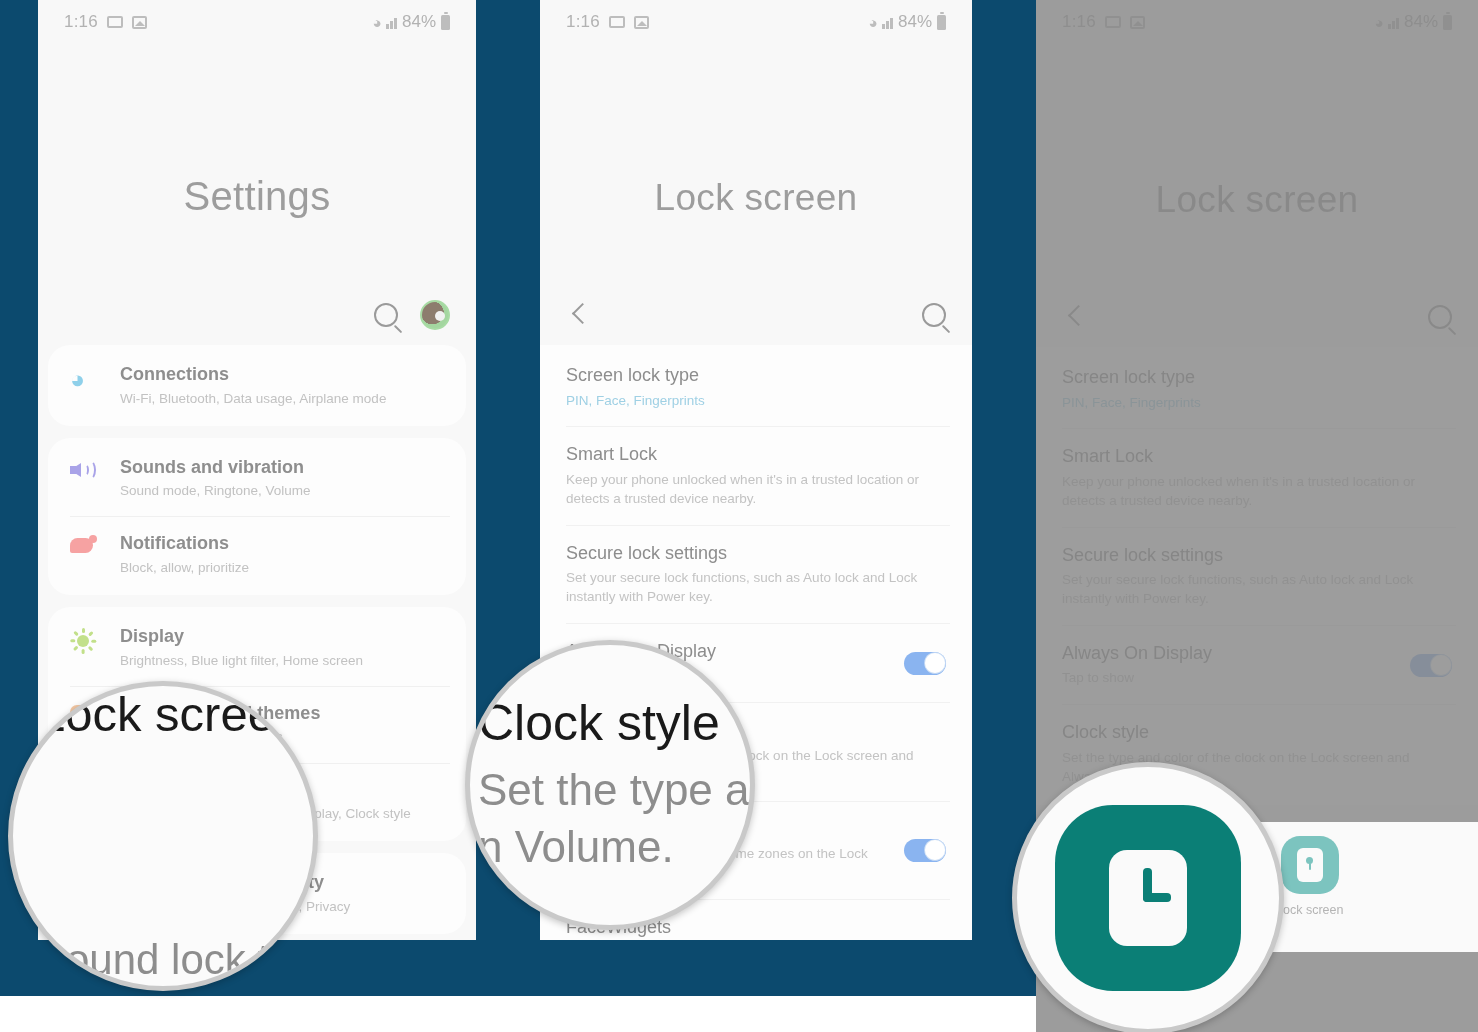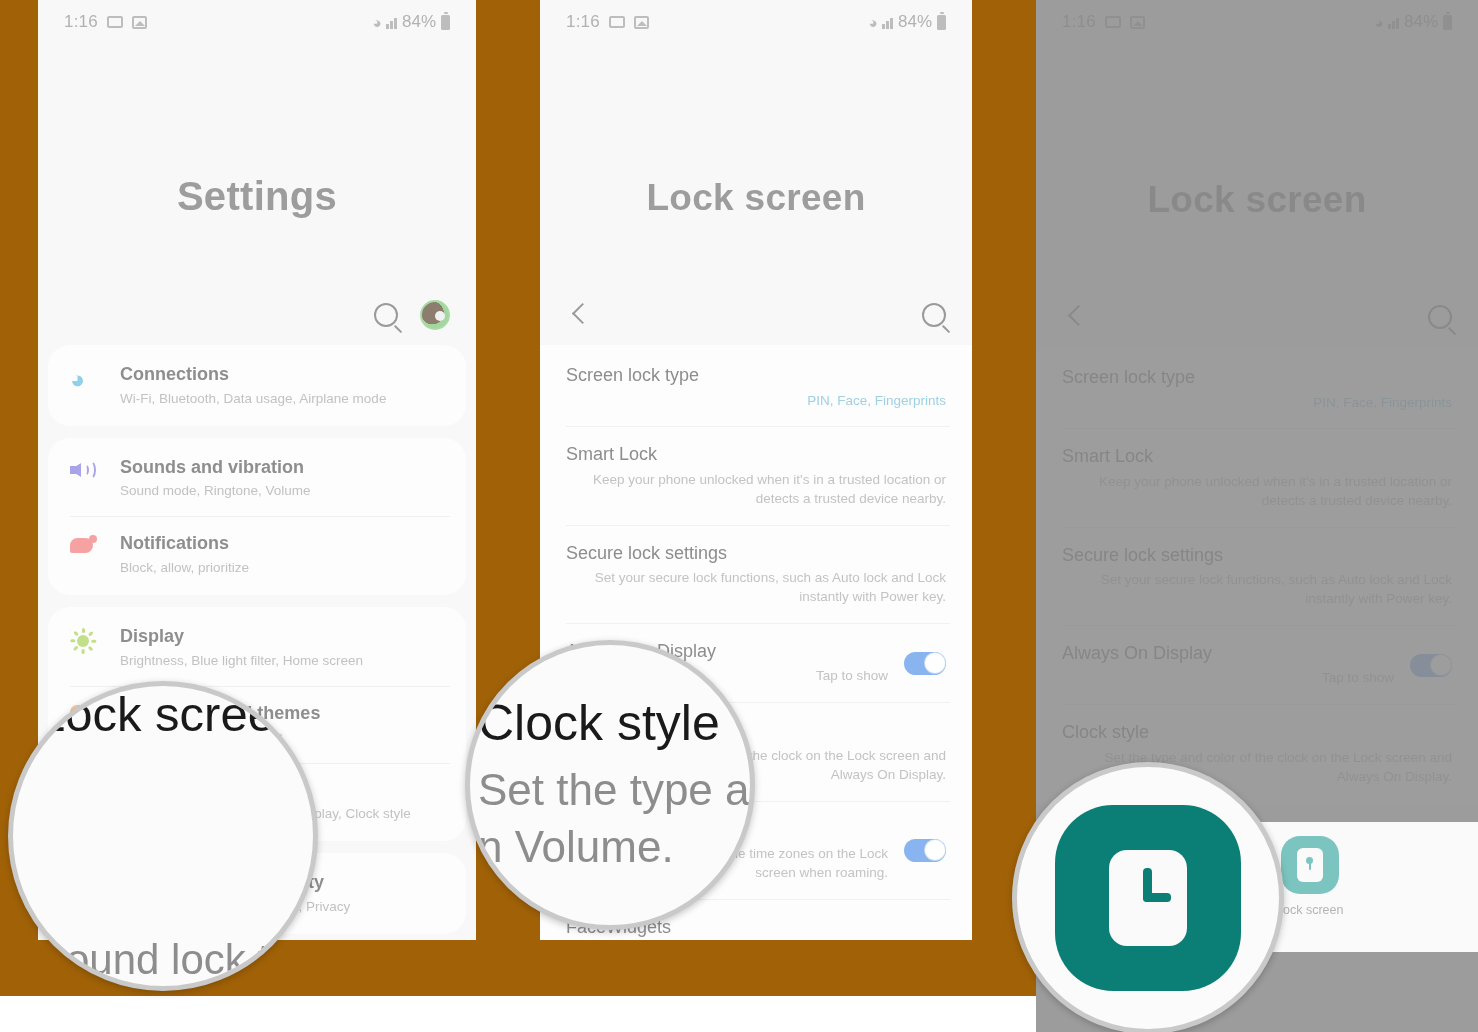--- a/index.html
+++ b/index.html
@@ -2,21 +2,21 @@
 <html><head>
 <meta charset="utf-8">
 <style>
   * { box-sizing: border-box; margin: 0; padding: 0; }
   html, body {
     width: 1478px; height: 1032px;
     background: #ffffff;
     font-family: "Liberation Sans", sans-serif;
     overflow: hidden;
   }
-  .stage { position: relative; width: 1478px; height: 996px; background: #a16207; }
+  .stage { position: relative; width: 1478px; height: 996px; background: #0c4a6e; }
 
   
   .panel {
     position: absolute; top: 0;
     background: #f8f8f8;
     overflow: hidden;
   }
   #panel1 { left: 38px;  width: 438px; height: 940px; }
   #panel2 { left: 540px; width: 432px; height: 940px; }
   #panel3 { left: 1036px; width: 442px; height: 1032px; background: #f8f8f8; }
@@ -53,21 +53,21 @@
     width: 9px; height: 15px; background: #bdbdbd; border-radius: 1.5px;
     position: relative;
   }
   .icon-batt::before {
     content: ""; position: absolute; top: -3px; left: 2.5px;
     width: 4px; height: 2.5px; background: #bdbdbd; border-radius: 1px;
   }
 
   
   .page-title {
-    text-align: center; color: #9d9d9d; font-weight: 700;
+    text-align: center; color: #9d9d9d; font-weight: 400;
     letter-spacing: .3px;
   }
   #panel1 .page-title { font-size: 40px; padding-top: 130px; }
   #panel2 .page-title { font-size: 37px; padding-top: 133px; }
   #panel3 .page-title { font-size: 37px; padding-top: 135px; }
 
   
   .action-row {
     display: flex; align-items: center; height: 60px;
     padding: 0 26px; margin-top: 66px;
@@ -125,21 +125,21 @@
   }
 
   
   .prow { padding: 17px 26px 16px 26px; position: relative; }
   .prow + .prow::before {
     content: ""; position: absolute; left: 26px; right: 22px; top: 0;
     height: 1px; background: #f1f1f1;
   }
   .prow-flex { display: flex; align-items: center; }
   .prow-title { font-size: 18px; color: #8d8d8d; line-height: 1.25; }
-  .prow-sub { font-size: 13.5px; color: #c3c3c3; margin-top: 5px; line-height: 1.4; text-align: right; }
+  .prow-sub { font-size: 13.5px; color: #c3c3c3; margin-top: 5px; line-height: 1.4; }
   .prow-sub.accent { color: #9fd0e4; }
 
   
   .toggle {
     width: 42px; height: 23px; border-radius: 12px; background: #8ab4f0;
     position: relative; flex: 0 0 42px; margin-left: 16px;
   }
   .toggle::after {
     content: ""; position: absolute; right: 1.5px; top: 1.5px;
     width: 20px; height: 20px; border-radius: 50%; background: #ffffff;

